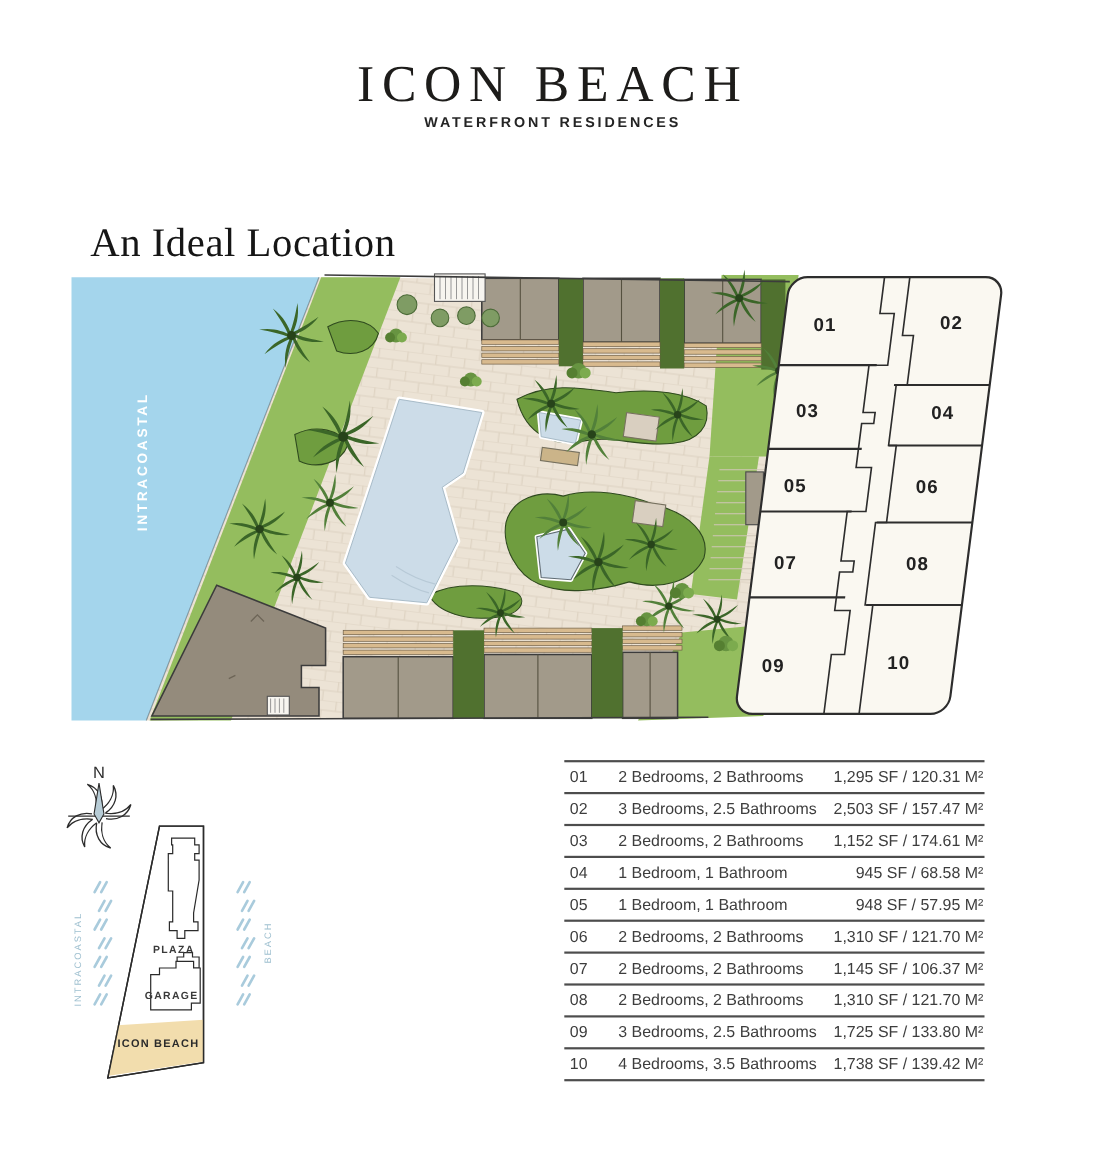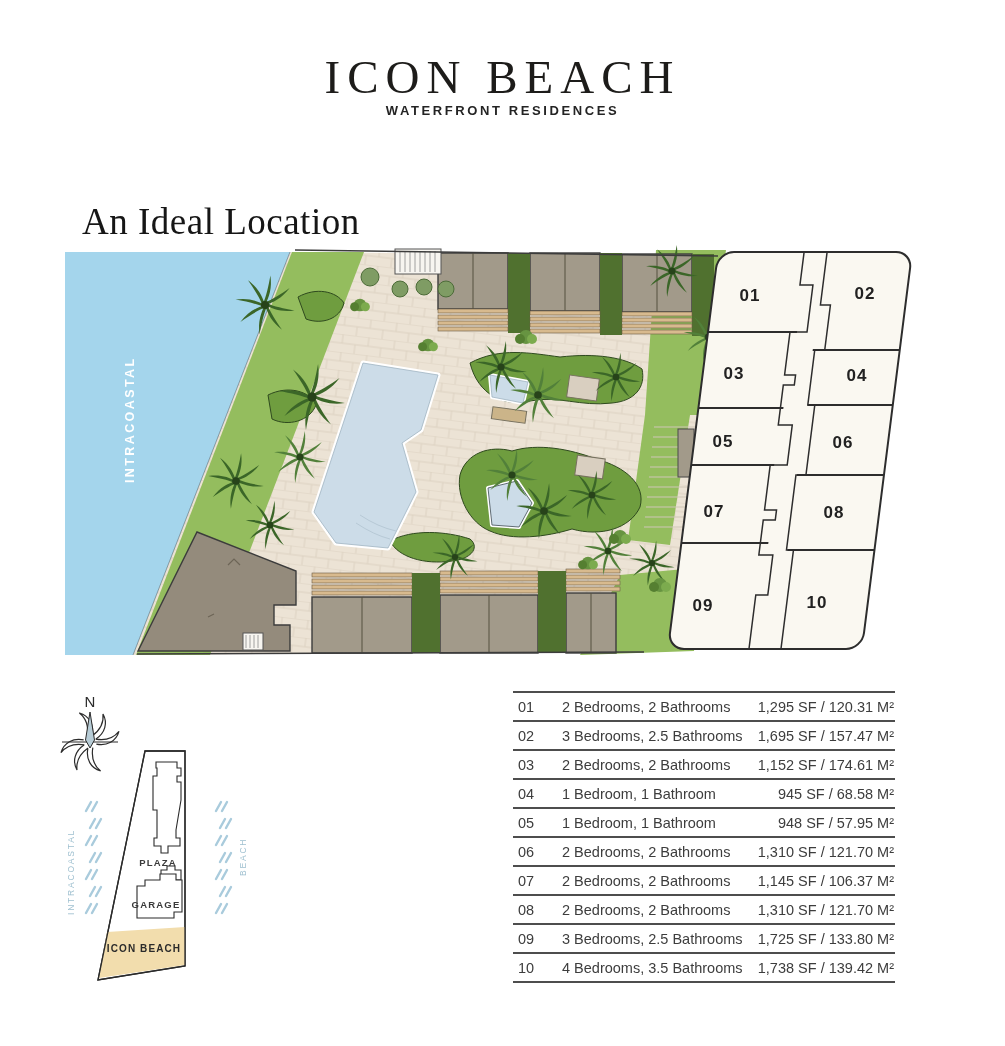--- a/index.html
+++ b/index.html
@@ -318,21 +318,21 @@
 
 <div class="unit-table">
   <div class="unit-row">
     <span class="unit-num">01</span>
     <span class="unit-type">2 Bedrooms, 2 Bathrooms</span>
     <span class="unit-area">1,295 SF / 120.31 M²</span>
   </div>
   <div class="unit-row">
     <span class="unit-num">02</span>
     <span class="unit-type">3 Bedrooms, 2.5 Bathrooms</span>
-    <span class="unit-area">1,695 SF / 157.47 M²</span>
+    <span class="unit-area">2,503 SF / 157.47 M²</span>
   </div>
   <div class="unit-row">
     <span class="unit-num">03</span>
     <span class="unit-type">2 Bedrooms, 2 Bathrooms</span>
     <span class="unit-area">1,152 SF / 174.61 M²</span>
   </div>
   <div class="unit-row">
     <span class="unit-num">04</span>
     <span class="unit-type">1 Bedroom, 1 Bathroom</span>
     <span class="unit-area">945 SF / 68.58 M²</span>

